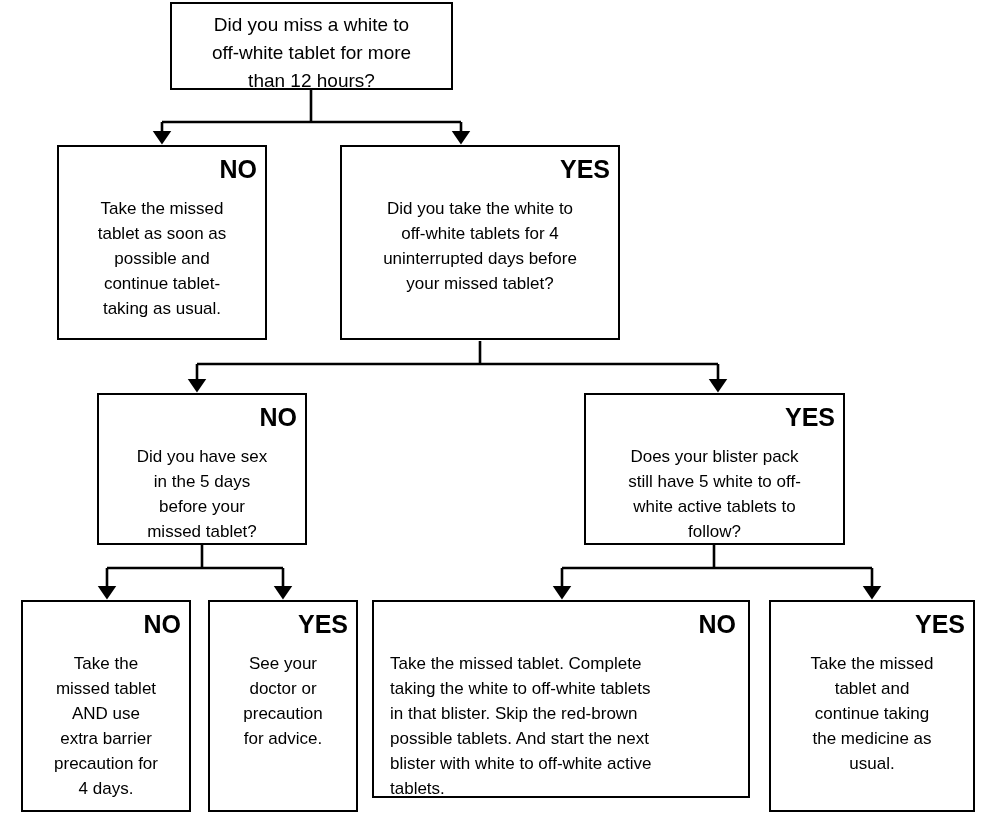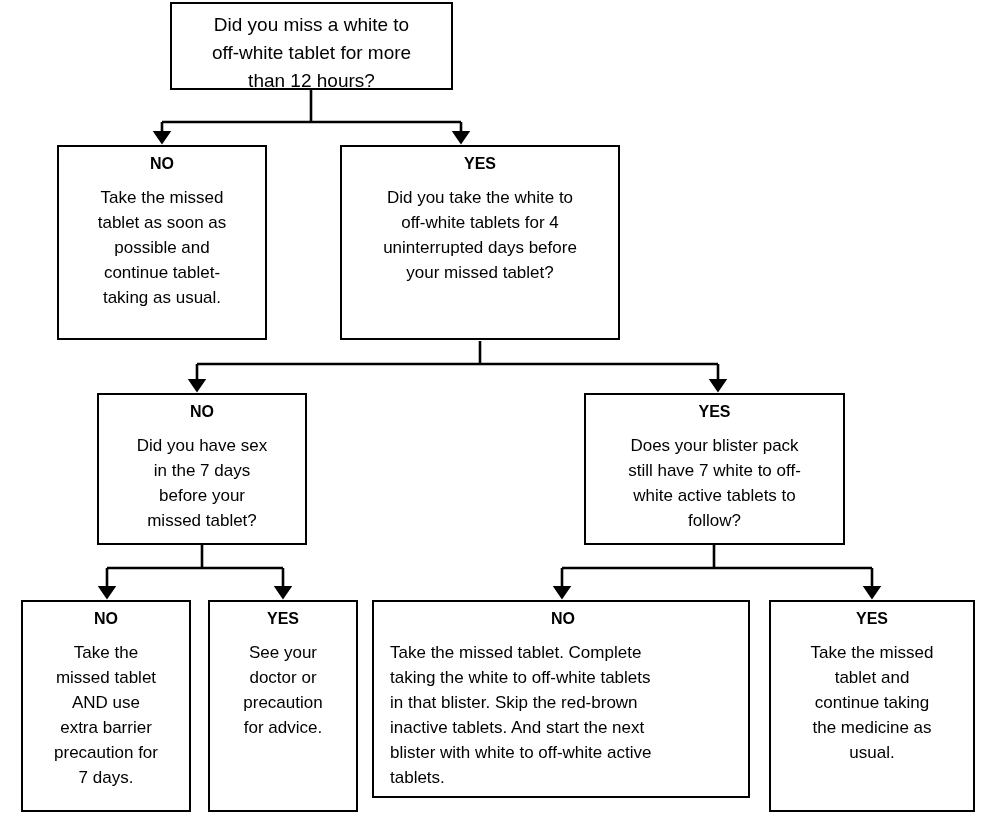--- a/index.html
+++ b/index.html
@@ -19,25 +19,25 @@
     position: absolute;
     box-sizing: border-box;
     border: 2px solid #000000;
     background: #ffffff;
     padding: 7px 8px 6px 8px;
     text-align: center;
     color: #000000;
   }
   .node .answer {
     display: block;
-    font-size: 16px;
+    font-size: 25px;
     font-weight: bold;
     line-height: 1.25;
     margin-bottom: 12px;
-    text-align: center;
+    text-align: right;
   }
   .node .answer:empty {
     display: none;
   }
   .node .body {
     display: block;
     font-size: 17px;
     line-height: 1.47;
     text-align: center;
     white-space: pre-line;
@@ -112,57 +112,57 @@
     <span class="answer">YES</span>
     <span class="body">Did you take the white to
 off-white tablets for 4
 uninterrupted days before
 your missed tablet?</span>
   </div>
 
   <div class="node" style="left:97px; top:393px; width:210px; height:152px;">
     <span class="answer">NO</span>
     <span class="body">Did you have sex
-in the 7 days
+in the 5 days
 before your
 missed tablet?</span>
   </div>
 
   <div class="node" style="left:584px; top:393px; width:261px; height:152px;">
     <span class="answer">YES</span>
     <span class="body">Does your blister pack
-still have 7 white to off-
+still have 5 white to off-
 white active tablets to
 follow?</span>
   </div>
 
   <div class="node" style="left:21px; top:600px; width:170px; height:212px;">
     <span class="answer">NO</span>
     <span class="body">Take the
 missed tablet
 AND use
 extra barrier
 precaution for
-7 days.</span>
+4 days.</span>
   </div>
 
   <div class="node" style="left:208px; top:600px; width:150px; height:212px;">
     <span class="answer">YES</span>
     <span class="body">See your
 doctor or
 precaution
 for advice.</span>
   </div>
 
   <div class="node align-left" style="left:372px; top:600px; width:378px; height:198px; padding-left:16px; padding-right:12px;">
     <span class="answer">NO</span>
     <span class="body">Take the missed tablet. Complete
 taking the white to off-white tablets
 in that blister. Skip the red-brown
-inactive tablets. And start the next
+possible tablets. And start the next
 blister with white to off-white active
 tablets.</span>
   </div>
 
   <div class="node" style="left:769px; top:600px; width:206px; height:212px;">
     <span class="answer">YES</span>
     <span class="body">Take the missed
 tablet and
 continue taking
 the medicine as

